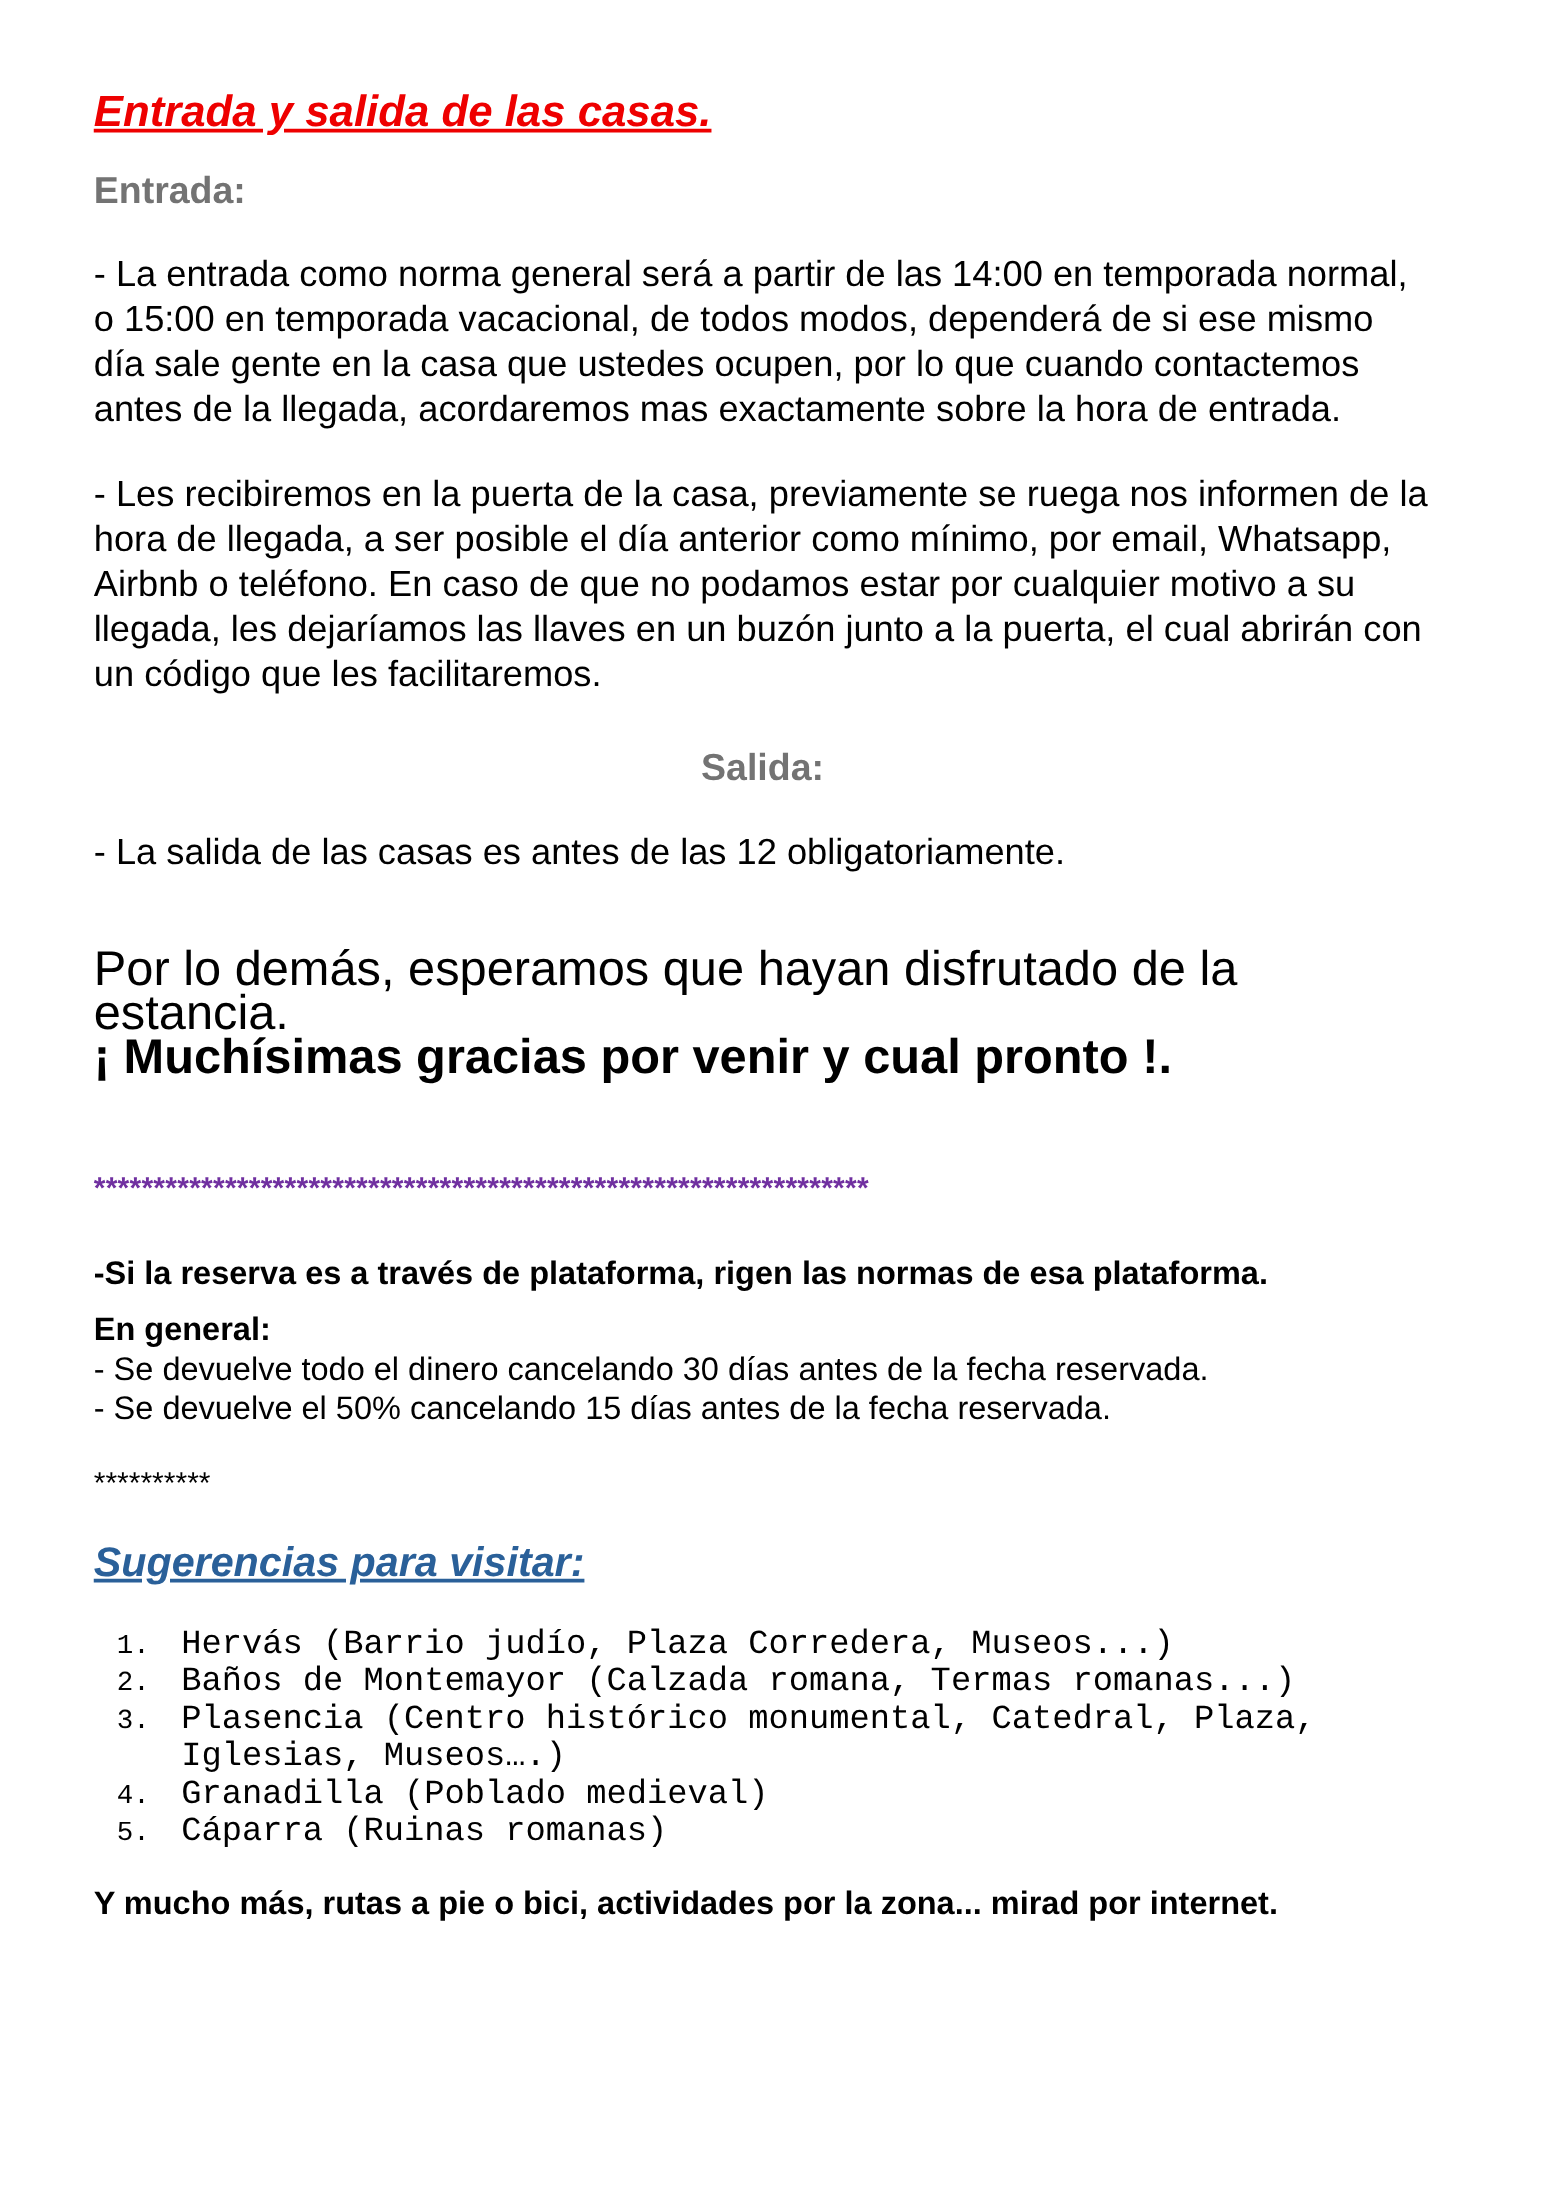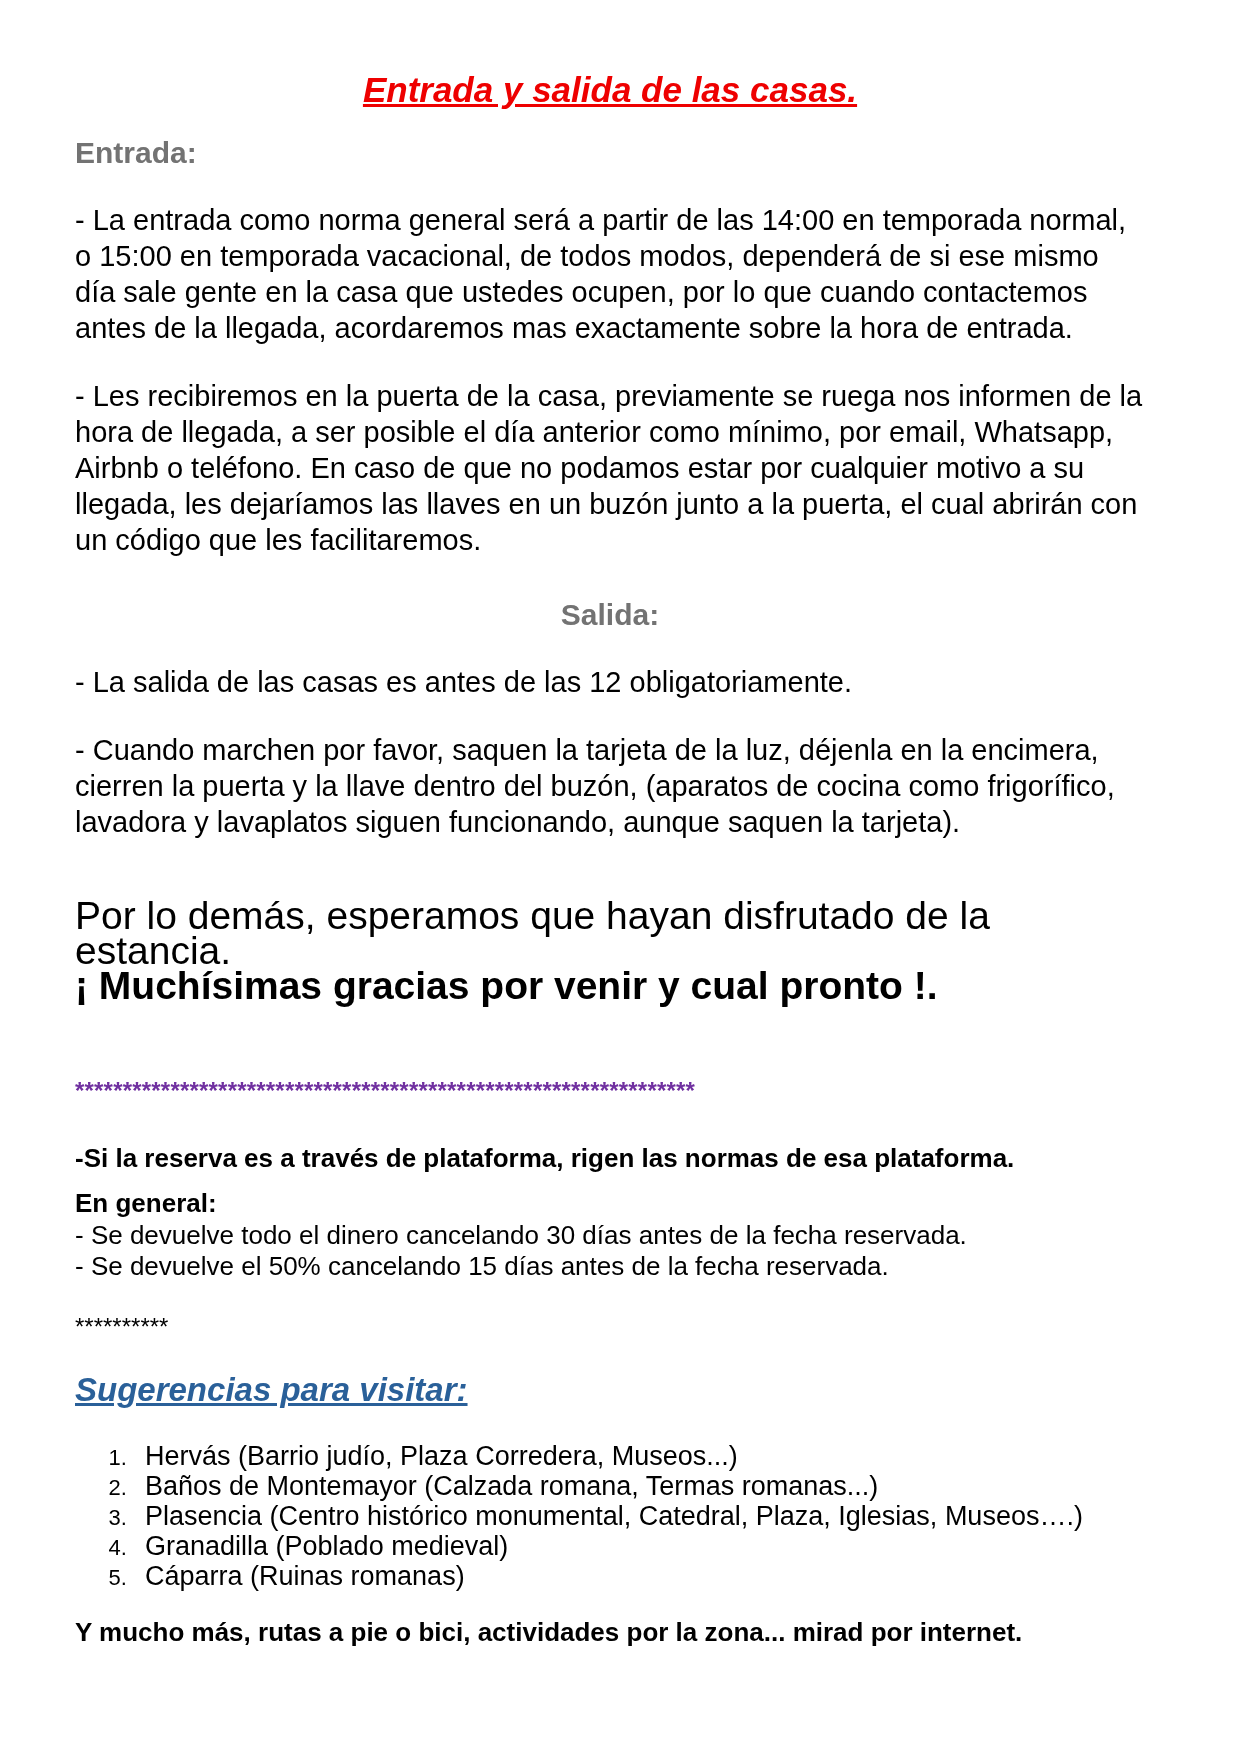--- a/index.html
+++ b/index.html
@@ -20,21 +20,21 @@
     height: 1754px;
     padding: 70px 95px 0 75px;
     background: #ffffff;
   }
   .doc-title {
     font-size: 35px;
     font-weight: bold;
     font-style: italic;
     text-decoration: underline;
     color: #ee0000;
-    text-align: center;
+    text-align: left;
     margin: 0 0 26px 0;
   }
   .section-heading {
     font-size: 30px;
     font-weight: bold;
     color: #737373;
     margin: 24px 0 0 0;
   }
   .body-para {
     font-size: 29px;
@@ -94,20 +94,21 @@
   }
   ol.visit-list {
     margin: 32px 0 0 0;
     padding-left: 58px;
     font-size: 27px;
     line-height: 30px;
   }
   ol.visit-list li {
     padding-left: 12px;
     margin: 0;
+    font-family: Liberation Mono, monospace;
   }
   ol.visit-list li::marker {
     font-size: 22px;
   }
   .footer-bold {
     font-size: 26px;
     font-weight: bold;
     margin: 26px 0 0 0;
   }
 </style>
@@ -121,21 +122,20 @@
   <h2 class="section-heading">Entrada:</h2>
 
   <p class="body-para">- La entrada como norma general será a partir de las 14:00 en temporada normal, o 15:00 en temporada vacacional, de todos modos, dependerá de si ese mismo día sale gente en la casa que ustedes ocupen, por lo que cuando contactemos antes de la llegada, acordaremos mas exactamente sobre la hora de entrada.</p>
 
   <p class="body-para">- Les recibiremos en la puerta de la casa, previamente se ruega nos informen de la hora de llegada, a ser posible el día anterior como mínimo, por email, Whatsapp, Airbnb o teléfono. En caso de que no podamos estar por cualquier motivo a su llegada, les dejaríamos las llaves en un buzón junto a la puerta, el cual abrirán con un código que les facilitaremos.</p>
 
   <h2 class="section-heading" style="margin-top:40px;text-align:center;">Salida:</h2>
 
   <p class="body-para">- La salida de las casas es antes de las 12 obligatoriamente.</p>
 
-  <p class="body-para">- Cuando marchen por favor, saquen la tarjeta de la luz, déjenla en la encimera, cierren la puerta y la llave dentro del buzón, (aparatos de cocina como frigorífico, lavadora y lavaplatos siguen funcionando, aunque saquen la tarjeta).</p>
 
   <div class="farewell">
     <div>Por lo demás, esperamos que hayan disfrutado de la estancia.</div>
     <div class="bold-line">¡ Muchísimas gracias por venir y cual pronto !.</div>
   </div>
 
   <div class="sep-long">*****************************************************************</div>
 
 
   <p class="bold-small">-Si la reserva es a través de plataforma, rigen las normas de esa plataforma.</p>

